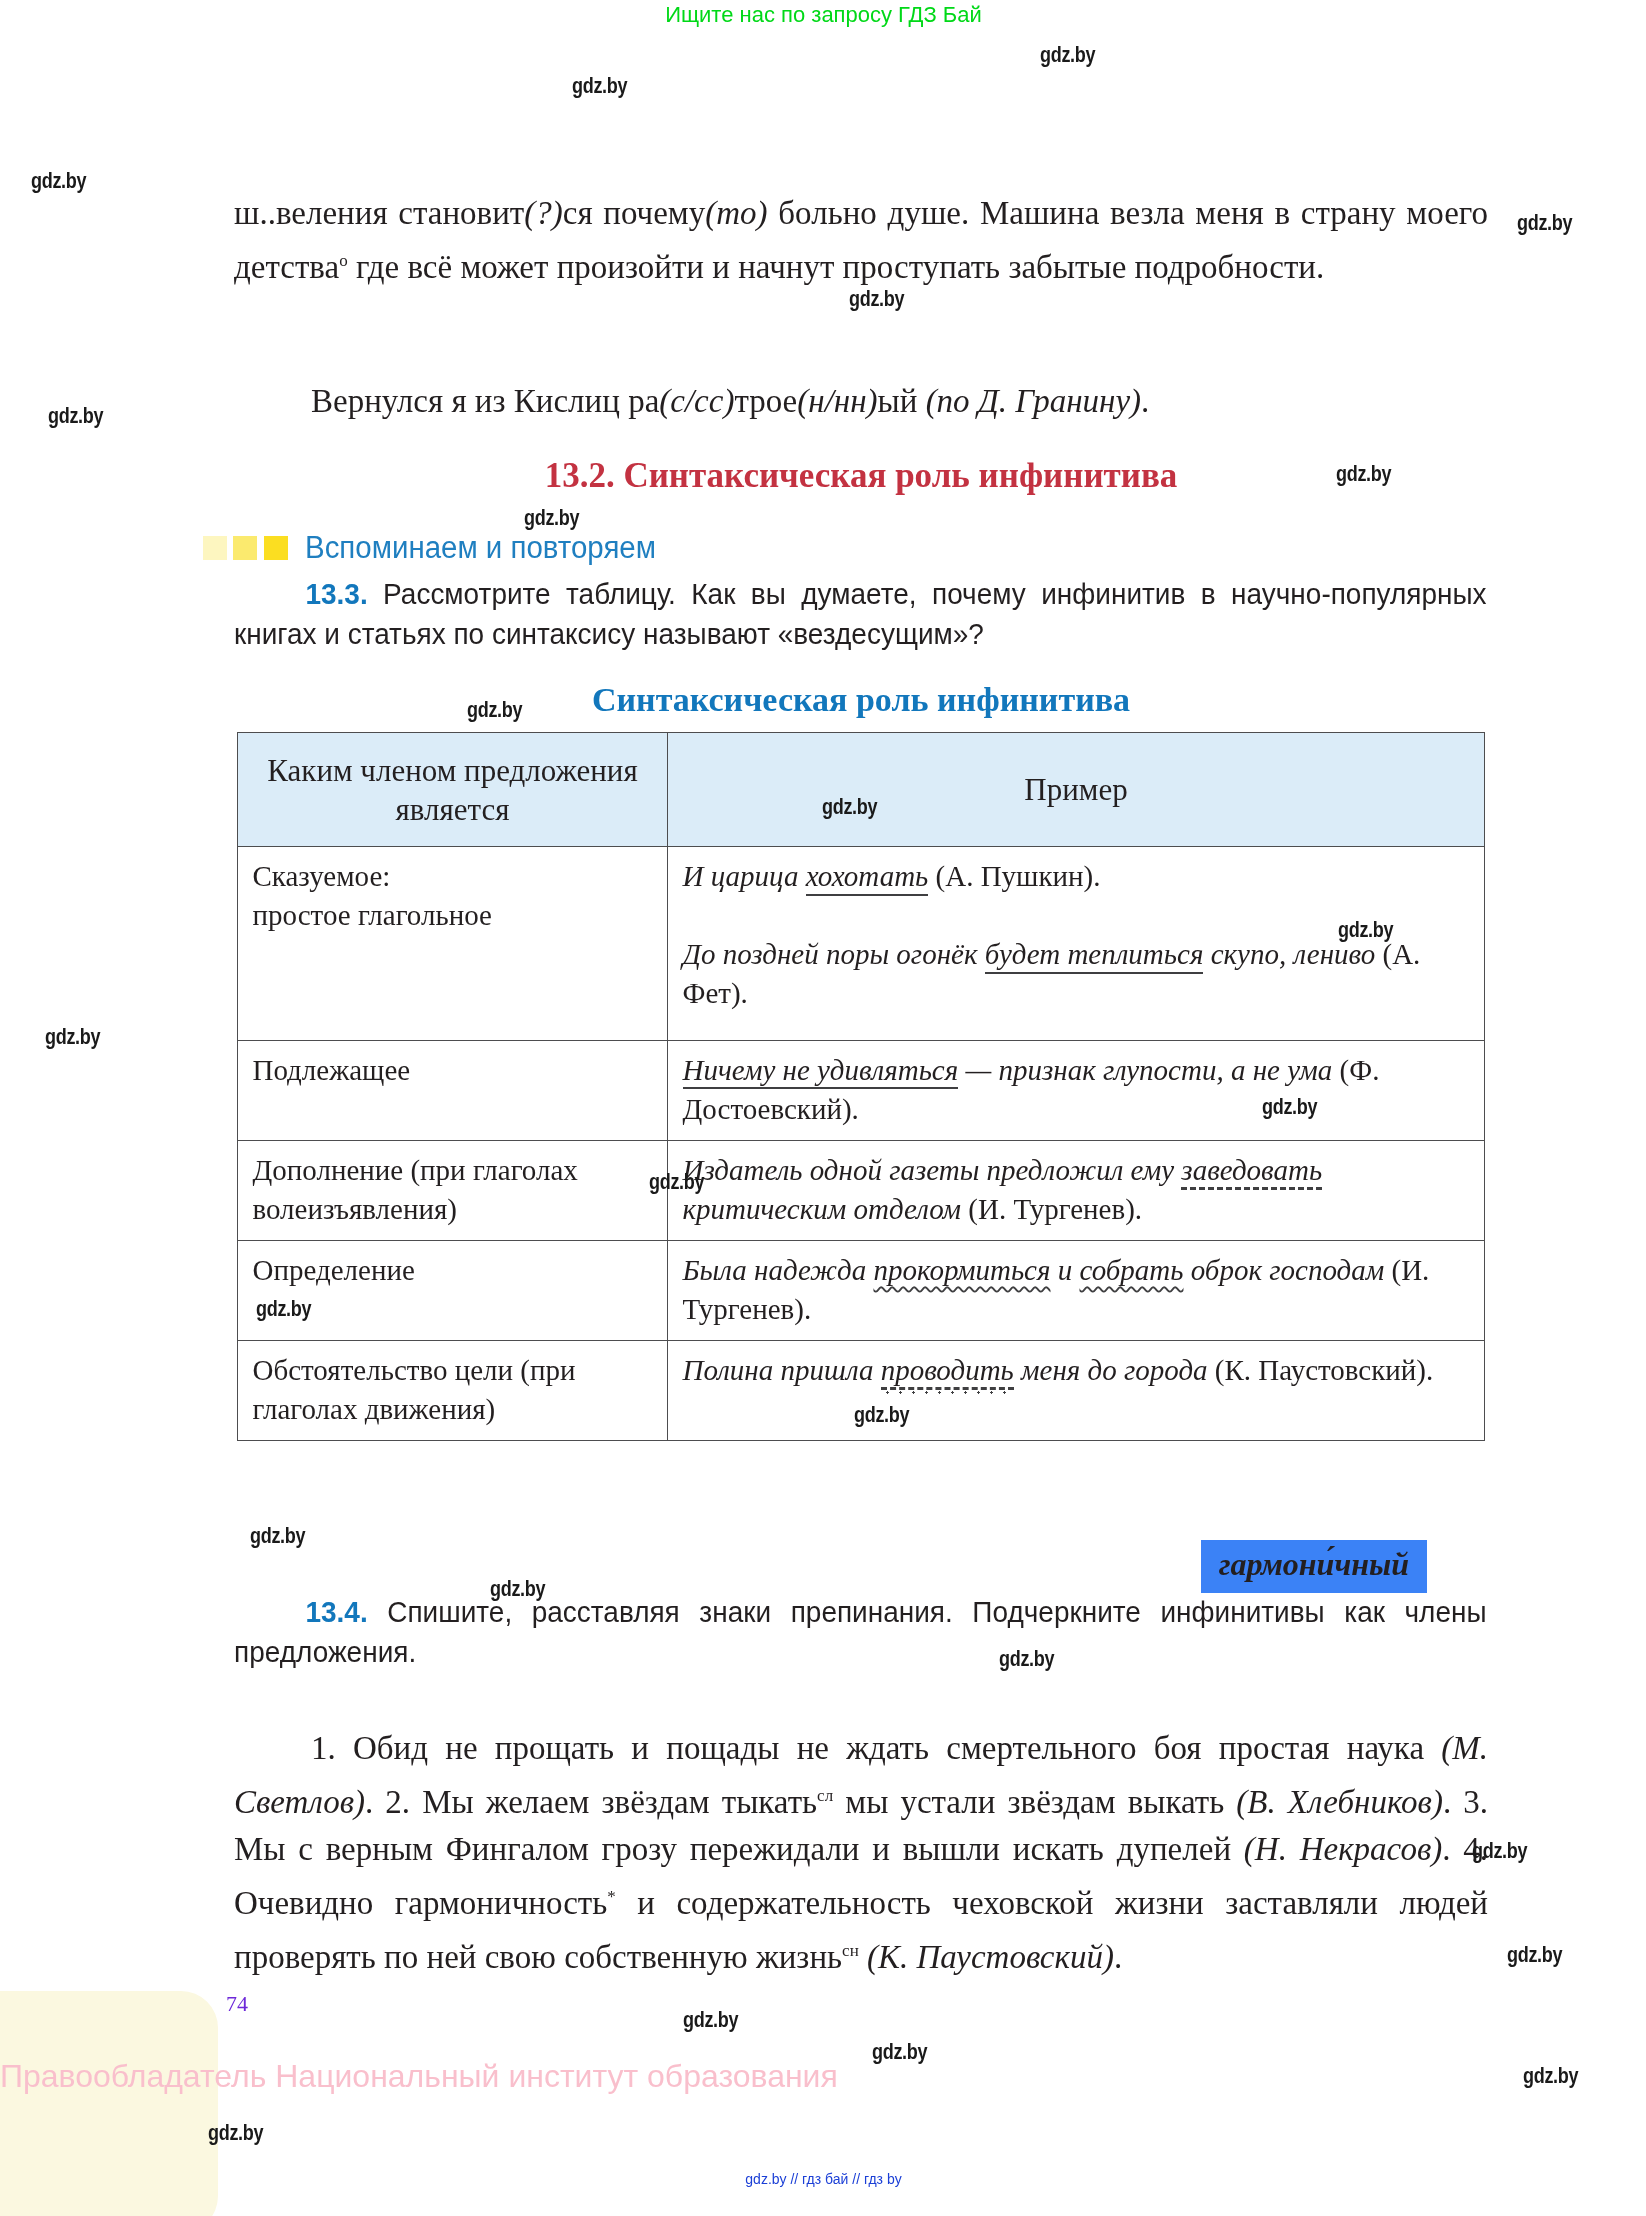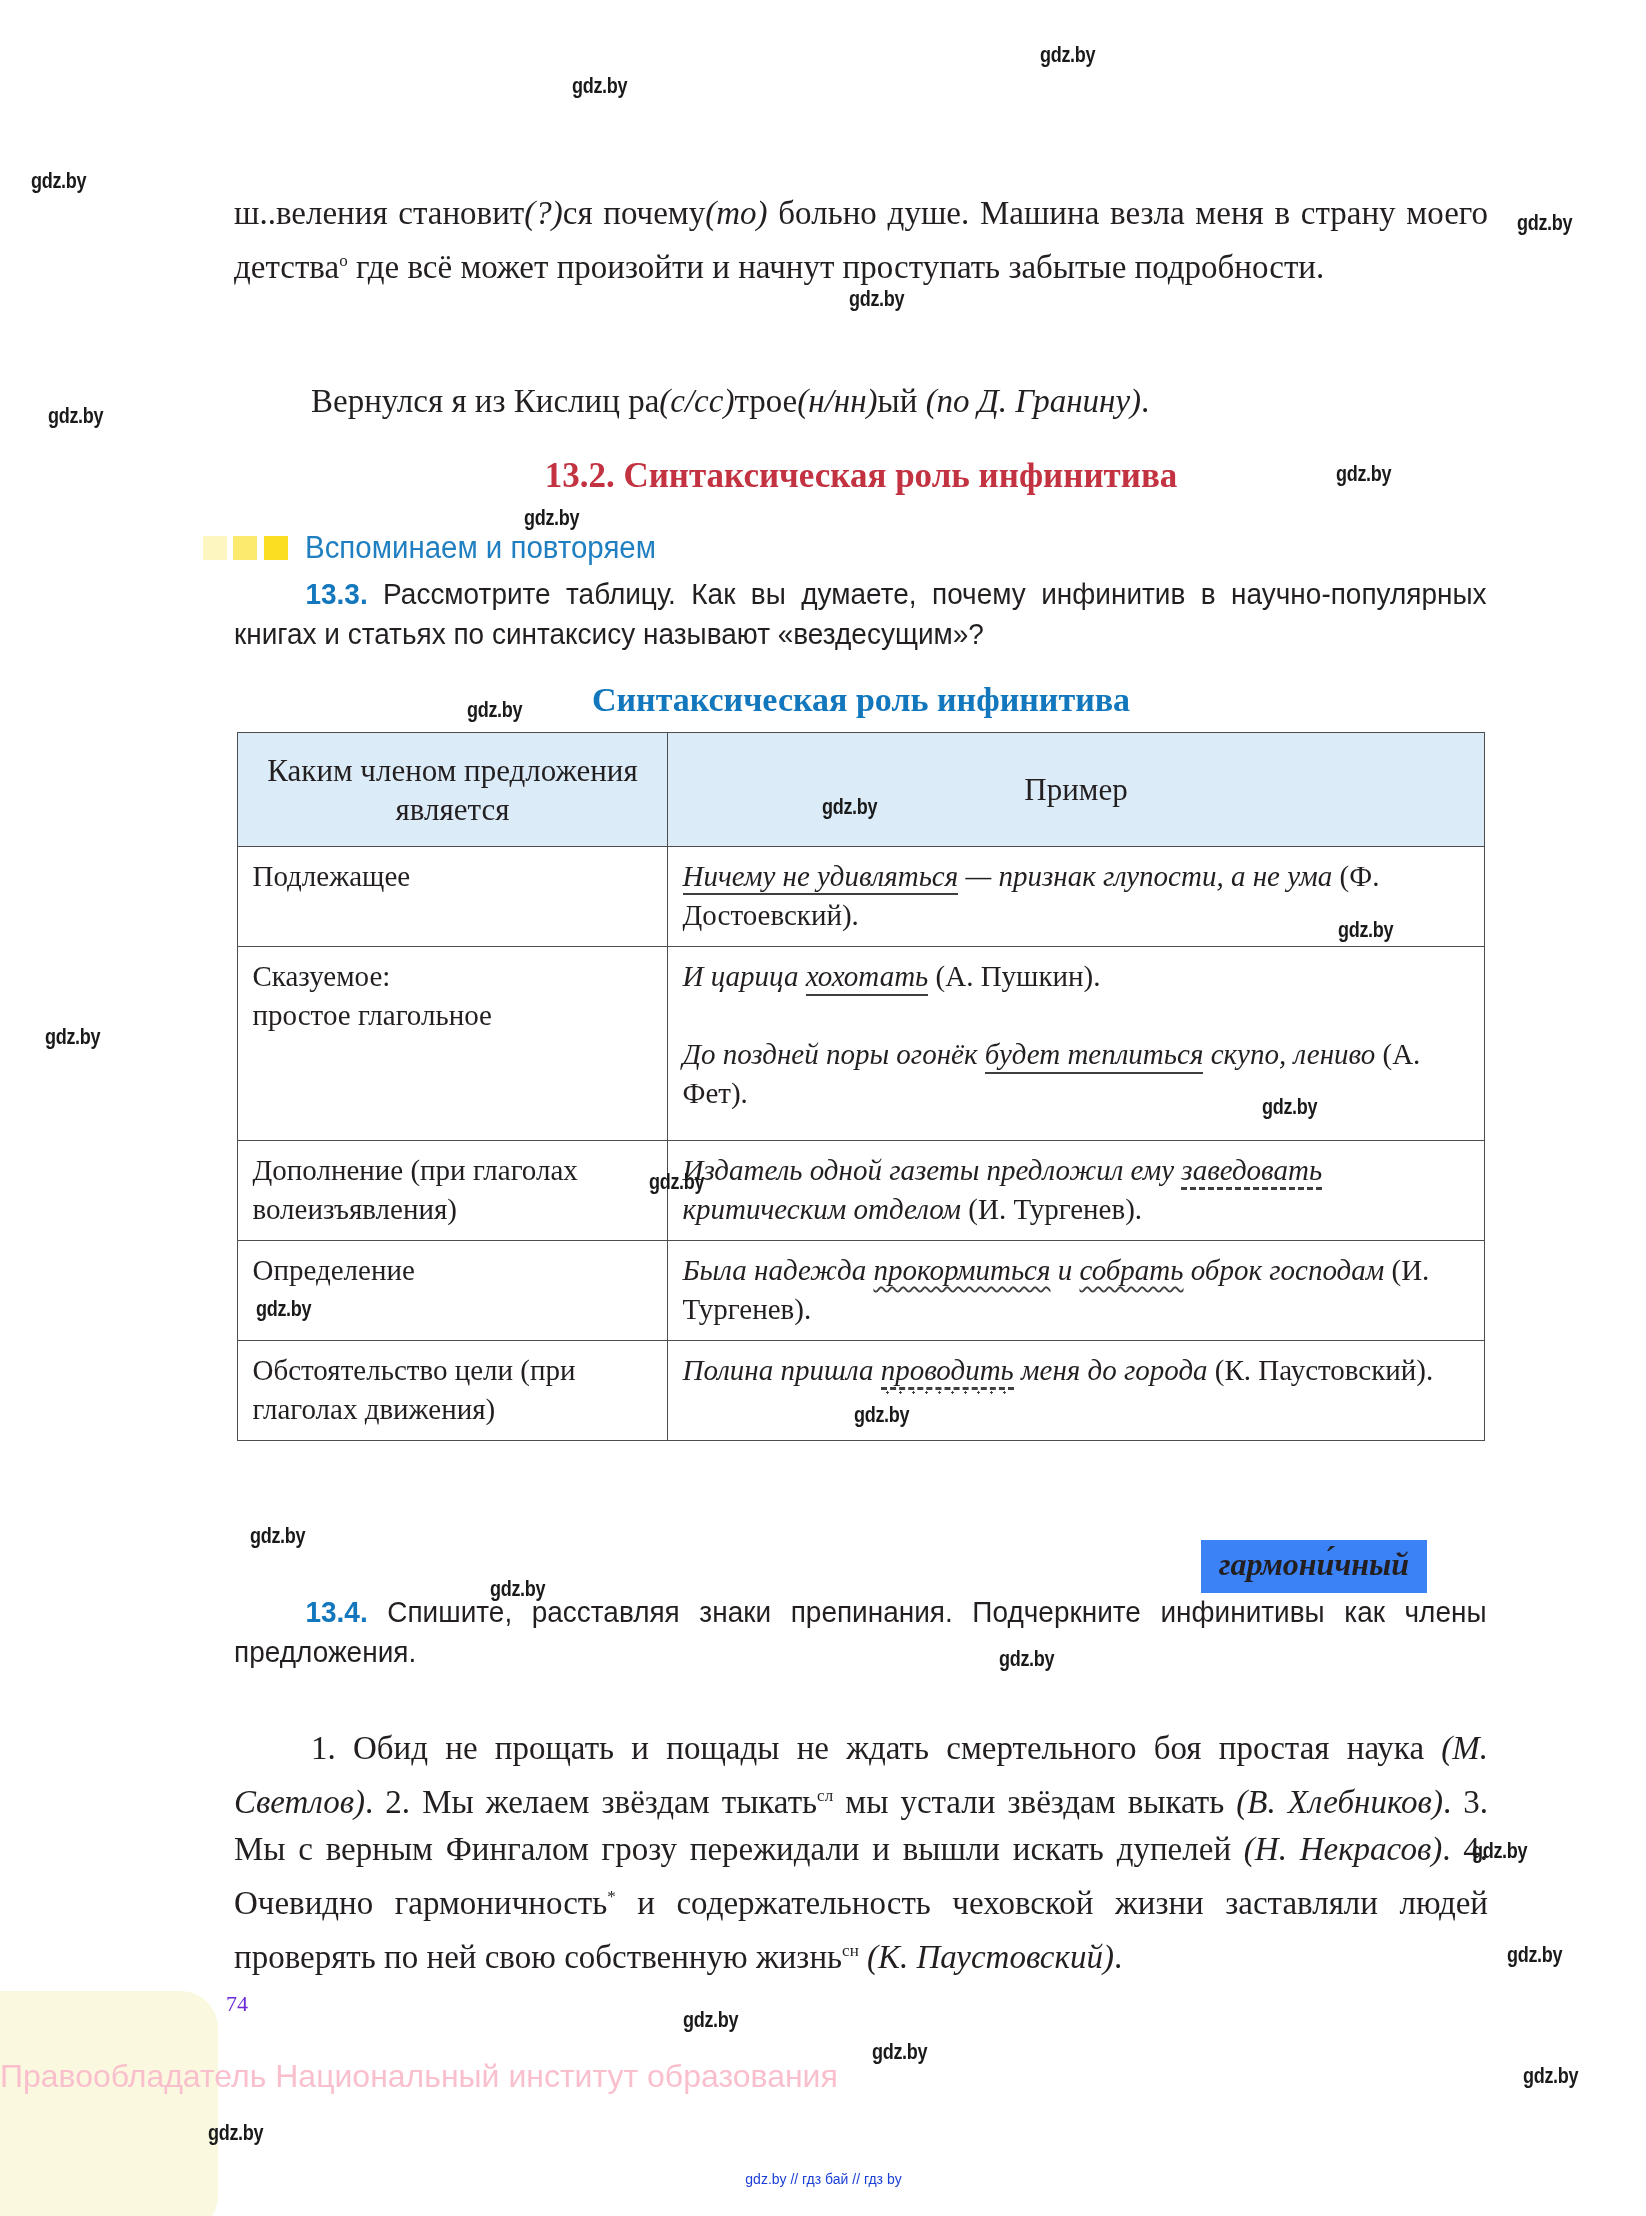--- a/index.html
+++ b/index.html
@@ -206,20 +206,21 @@
     z-index:20;
   }
 </style>
 </head>
 <body>
 
 <div class="page">
 
   <div class="yellowblob"></div>
 
+  <div class="promo-top">Ищите нас по запросу ГДЗ Бай</div>
 
   <div class="content">
 
     <div class="para" id="p1">ш..веления становит<i>(?)</i>ся почему<i>(то)</i> больно душе. Машина везла меня в страну моего детства<span class="sup">о</span> где всё может произойти и начнут проступать забытые подробности.</div>
     <div class="para" id="p2">Вернулся я из Кислиц ра<i>(с/сс)</i>трое<i>(н/нн)</i>ый <i>(по Д. Гранину)</i>.</div>
 
     <div class="sec-head">13.2. Синтаксическая роль инфинитива</div>
 
     <div class="rubric">
       <span class="sq sq1"></span>
@@ -240,26 +241,26 @@
           <col class="c2">
         </colgroup>
       <thead>
         <tr>
           <th>Каким членом предложения является</th>
           <th>Пример</th>
         </tr>
       </thead>
       <tbody>
           <tr>
+            <td class="cellpad-lg">Сказуемое:<br>простое глагольное</td>
+            <td class="ex-cell cellpad-lg">И царица <span class="u-double">хохотать</span> <span class="rm">(А. Пушкин).</span><br><br>До поздней поры огонёк <span class="u-double">будет теплиться</span> скупо, лениво <span class="rm">(А. Фет).</span></td>
+          </tr>
+          <tr>
             <td>Подлежащее</td>
             <td class="ex-cell"><span class="u-solid">Ничему не удивляться</span> — признак глупости, а не ума <span class="rm">(Ф. Достоевский).</span></td>
-          </tr>
-          <tr>
-            <td class="cellpad-lg">Сказуемое:<br>простое глагольное</td>
-            <td class="ex-cell cellpad-lg">И царица <span class="u-double">хохотать</span> <span class="rm">(А. Пушкин).</span><br><br>До поздней поры огонёк <span class="u-double">будет теплиться</span> скупо, лениво <span class="rm">(А. Фет).</span></td>
           </tr>
           <tr>
             <td>Дополнение (при глаголах волеизъявления)</td>
             <td class="ex-cell">Издатель одной газеты предложил ему <span class="u-dash">заведовать</span> критическим отделом <span class="rm">(И. Тургенев).</span></td>
           </tr>
           <tr>
             <td>Определение</td>
             <td class="ex-cell">Была надежда <span class="u-wave">прокормиться</span> и <span class="u-wave">собрать</span> оброк господам <span class="rm">(И. Тургенев).</span></td>
           </tr>
           <tr>

